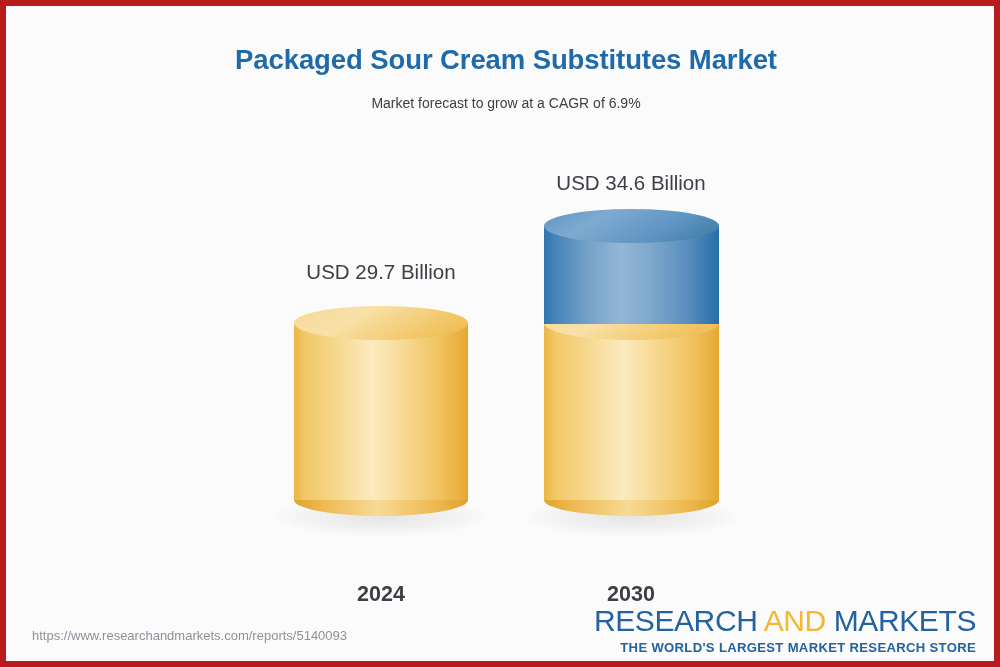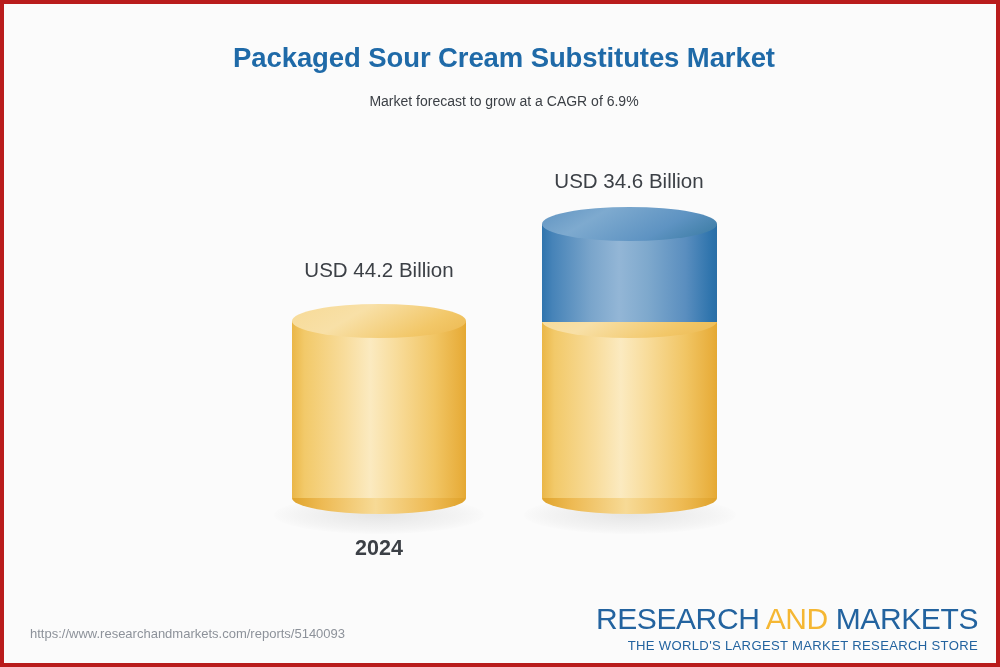--- a/index.html
+++ b/index.html
@@ -13,21 +13,21 @@
     background: #ffffff;
     overflow: hidden;
   }
 
   #infographic {
     position: relative;
     width: 1000px;
     height: 667px;
     box-sizing: border-box;
     background: #fbfbfb;
-    border: 4px solid #b91c1c;
+    border: 6px solid #b91c1c;
     overflow: hidden;
   }
 
   
   .title {
     position: absolute;
     left: 0;
     top: 38px;
     width: 1000px;
     text-align: center;
@@ -67,20 +67,21 @@
     width: 200px;
   }
 
   
   .year-label {
     position: absolute;
     text-align: center;
     font-size: 21.5px;
     font-weight: bold;
     color: #3c4046;
+    margin-top: 44px;
   }
   #year-2024 {
     left: 275px;
     top: 532px;
     width: 200px;
   }
   #year-2030 {
     left: 525px;
     top: 532px;
     width: 200px;
@@ -189,21 +190,21 @@
     font-weight: normal;
     letter-spacing: -0.4px;
     line-height: 1.0;
     white-space: nowrap;
   }
   .logo-word-blue { color: #23639f; }
   .logo-word-gold { color: #f5b733; }
   .logo-tagline {
     margin-top: 4px;
     font-size: 13.1px;
-    font-weight: normal;
+    font-weight: bold;
     color: #23639f;
     letter-spacing: 0.32px;
     white-space: nowrap;
   }
 </style>
 </head>
 <body>
 
 <div id="infographic">
 
@@ -214,36 +215,37 @@
 
   <div class="cylinder" style="left:288px; top:300px; width:174px; height:212px;">
 
     <div class="seg-bottom fill-yellow-bottom" style="top:178px; width:174px; height:32px;"></div>
 
     <div class="seg-body fill-yellow-side" style="top:17px; width:174px; height:177px;"></div>
 
     <div class="seg-cap fill-yellow-cap" style="top:0px; width:174px; height:34px;"></div>
   </div>
 
-  <div class="value-label" id="value-2024">USD 44.2 Billion</div>
+  <div class="value-label" id="value-2024">USD 29.7 Billion</div>
   <div class="year-label" id="year-2024">2024</div>
 
   <div class="cyl-shadow" style="left:520px; top:492px; width:212px; height:38px;"></div>
 
   <div class="cylinder" style="left:538px; top:203px; width:175px; height:309px;">
 
     <div class="seg-bottom fill-yellow-bottom" style="top:275px; width:175px; height:32px;"></div>
     <div class="seg-body fill-yellow-side" style="top:114px; width:175px; height:177px;"></div>
     <div class="seg-cap fill-yellow-cap" style="top:97px; width:175px; height:34px;"></div>
 
     <div class="seg-body fill-blue-side" style="top:17px; width:175px; height:98px;"></div>
     <div class="seg-cap fill-blue-cap" style="top:0px; width:175px; height:34px;"></div>
   </div>
 
   <div class="value-label" id="value-2030">USD 34.6 Billion</div>
+  <div class="year-label" id="year-2030">2030</div>
 
   <div class="footer-url">https://www.researchandmarkets.com/reports/5140093</div>
 
   <div class="logo">
     <div class="logo-main"><span class="logo-word-blue">RESEARCH</span> <span class="logo-word-gold">AND</span> <span class="logo-word-blue">MARKETS</span></div>
     <div class="logo-tagline">THE WORLD'S LARGEST MARKET RESEARCH STORE</div>
   </div>
 
 </div>
 

